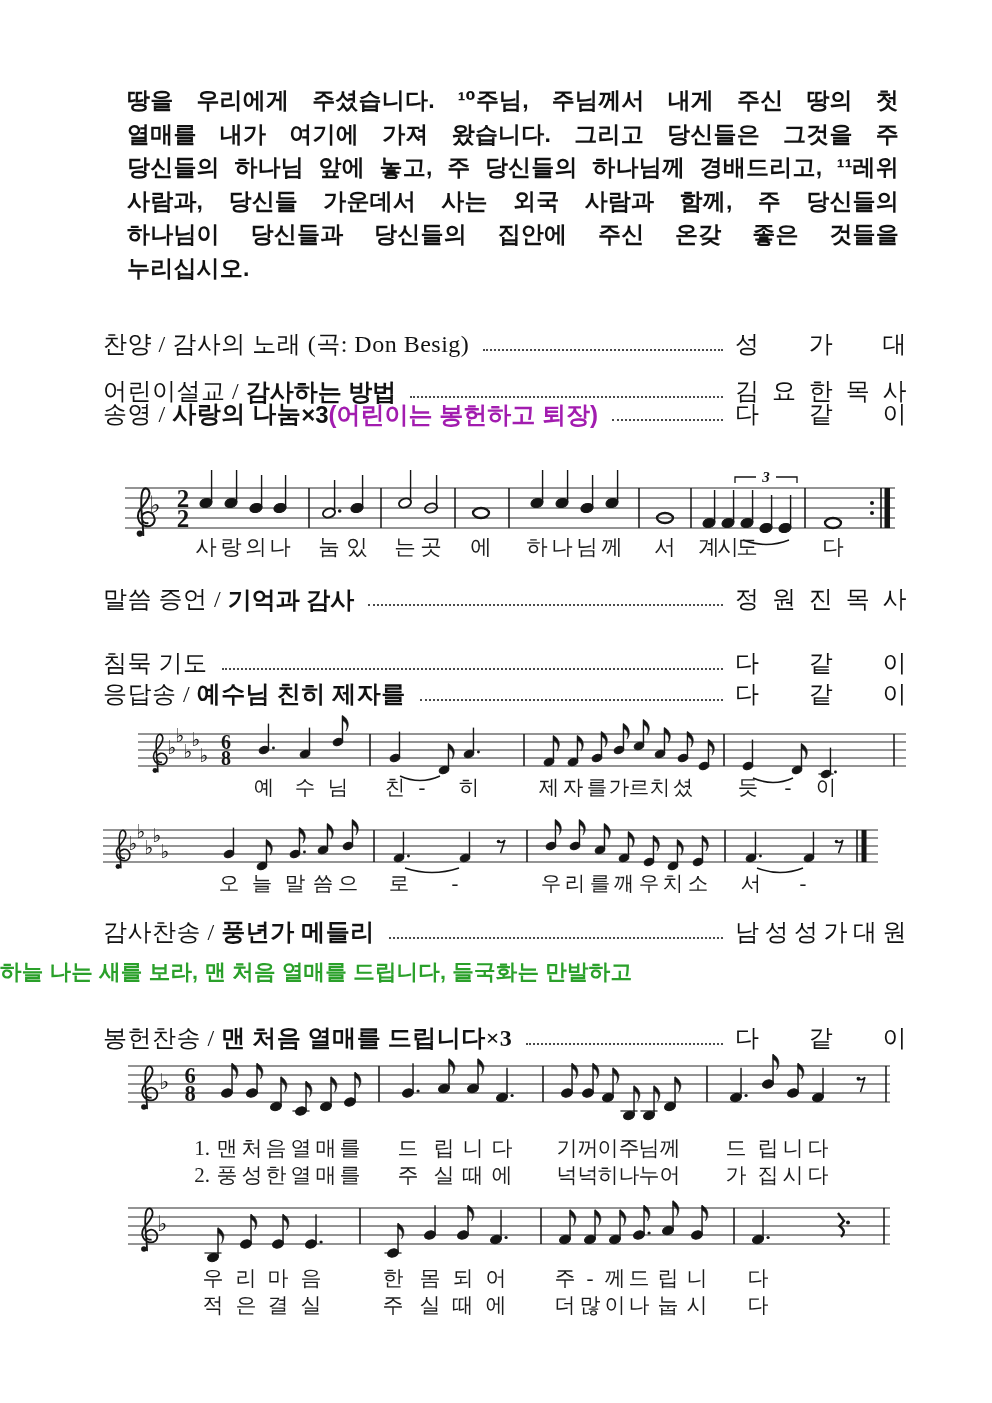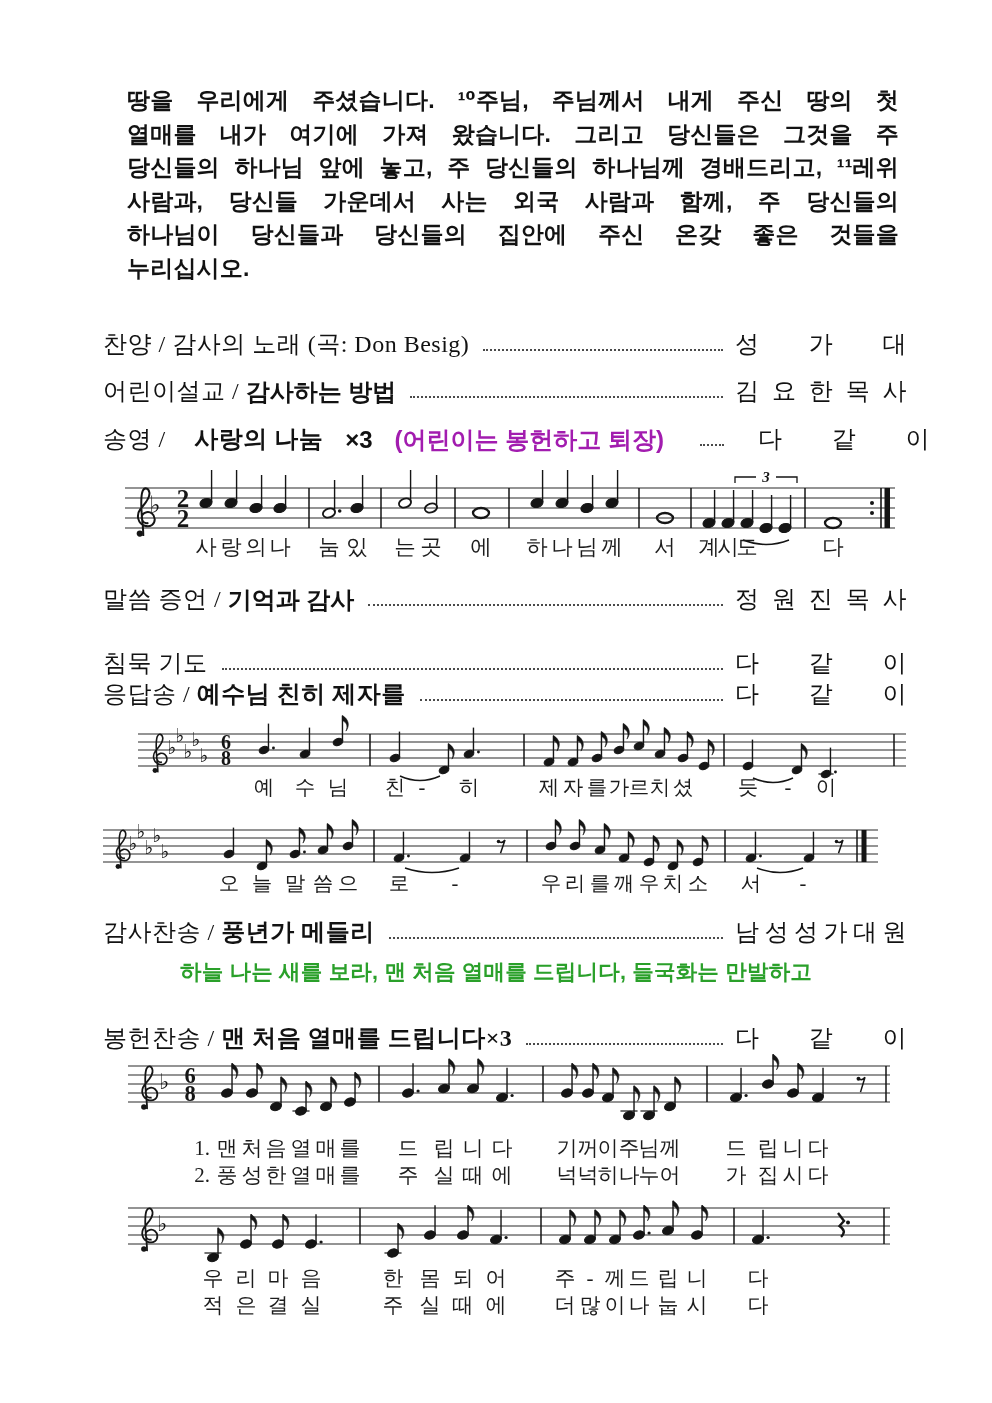--- a/index.html
+++ b/index.html
@@ -17,21 +17,21 @@
   .order-row{position:absolute;left:103px;width:804px;height:31px;
     display:flex;align-items:flex-end;font-size:24px;letter-spacing:.5px;white-space:pre;}
   .seg{line-height:29px;}
   .seg.serif-bold{font-weight:bold;}
   .seg.gothic-bold{font-family:"Liberation Sans","DejaVu Sans",sans-serif;font-weight:bold;letter-spacing:0;}
   .seg.green-bold{font-family:Liberation Sans, sans-serif;font-weight:bold;color:#a21caf;letter-spacing:0;}
   .leader{flex:1 1 auto;margin:0 12px 8px 14px;border-bottom:2px dotted #4a4a4a;height:1px;min-width:24px;}
   .name-box{width:172px;display:flex;justify-content:space-between;flex:0 0 auto;line-height:29px;}
 
   
-  .green-line{position:absolute;left:0;top:957px;width:992px;text-align:center;
+  .green-line{position:absolute;left:0;top:957px;width:992px;text-align:left;
     font-family:"Liberation Sans","DejaVu Sans",sans-serif;font-weight:600;
     font-size:21.5px;color:#2aa02a;letter-spacing:.2px;}
 
   svg.music{position:absolute;overflow:visible;}
   svg.music text.lyric{fill:#1c1c1c;}
 </style>
 </head>
 <body>
 
 <div class="page">
@@ -41,21 +41,21 @@
     <div class="s-line">열매를 내가 여기에 가져 왔습니다. 그리고 당신들은 그것을 주</div>
     <div class="s-line">당신들의 하나님 앞에 놓고, 주 당신들의 하나님께 경배드리고, ¹¹레위</div>
     <div class="s-line">사람과, 당신들 가운데서 사는 외국 사람과 함께, 주 당신들의</div>
     <div class="s-line">하나님이 당신들과 당신들의 집안에 주신 온갖 좋은 것들을</div>
     <div class="s-line last">누리십시오.</div>
   </div>
 
   <div id="rows">
       <div class="order-row" style="top: 328px;"><span class="seg regular">찬양 / 감사의 노래 (곡: Don Besig)</span><div class="leader"></div><span class="name-box"><span>성</span><span>가</span><span>대</span></span></div>
       <div class="order-row" style="top: 375px;"><span class="seg regular">어린이설교 / </span><span class="seg gothic-bold">감사하는 방법</span><div class="leader"></div><span class="name-box"><span>김</span><span>요</span><span>한</span><span>목</span><span>사</span></span></div>
-      <div class="order-row" style="top: 423px; gap: 22px;"><span class="seg regular">송영 / </span><span class="seg serif-bold">사랑의 나눔</span><span class="seg gothic-bold">×3</span><span class="seg green-bold">(어린이는 봉헌하고 퇴장)</span><div class="leader"></div><span class="name-box"><span>다</span><span>같</span><span>이</span></span></div>
+      <div class="order-row" style="top: 398px;"><span class="seg regular">송영 / </span><span class="seg serif-bold">사랑의 나눔</span><span class="seg gothic-bold">×3</span><span class="seg green-bold">(어린이는 봉헌하고 퇴장)</span><div class="leader"></div><span class="name-box"><span>다</span><span>같</span><span>이</span></span></div>
       <div class="order-row" style="top: 583px;"><span class="seg regular">말씀 증언 / </span><span class="seg gothic-bold">기억과 감사</span><div class="leader"></div><span class="name-box"><span>정</span><span>원</span><span>진</span><span>목</span><span>사</span></span></div>
       <div class="order-row" style="top: 647px;"><span class="seg regular">침묵 기도</span><div class="leader"></div><span class="name-box"><span>다</span><span>같</span><span>이</span></span></div>
       <div class="order-row" style="top: 678px;"><span class="seg regular">응답송 / </span><span class="seg serif-bold">예수님 친히 제자를</span><div class="leader"></div><span class="name-box"><span>다</span><span>같</span><span>이</span></span></div>
       <div class="order-row" style="top: 916px;"><span class="seg regular">감사찬송 / </span><span class="seg serif-bold">풍년가 메들리</span><div class="leader"></div><span class="name-box"><span>남</span><span>성</span><span>성</span><span>가</span><span>대</span><span>원</span></span></div>
       <div class="order-row" style="top: 1022px;"><span class="seg regular">봉헌찬송 / </span><span class="seg serif-bold">맨 처음 열매를 드립니다</span><span class="seg serif-bold">×3</span><div class="leader"></div><span class="name-box"><span>다</span><span>같</span><span>이</span></span></div>
     </div>
 
   <div class="green-line">하늘 나는 새를 보라, 맨 처음 열매를 드립니다, 들국화는 만발하고</div>
 
   <svg class="music" id="m1" width="770" height="95" style="left:125px;top:470px">

